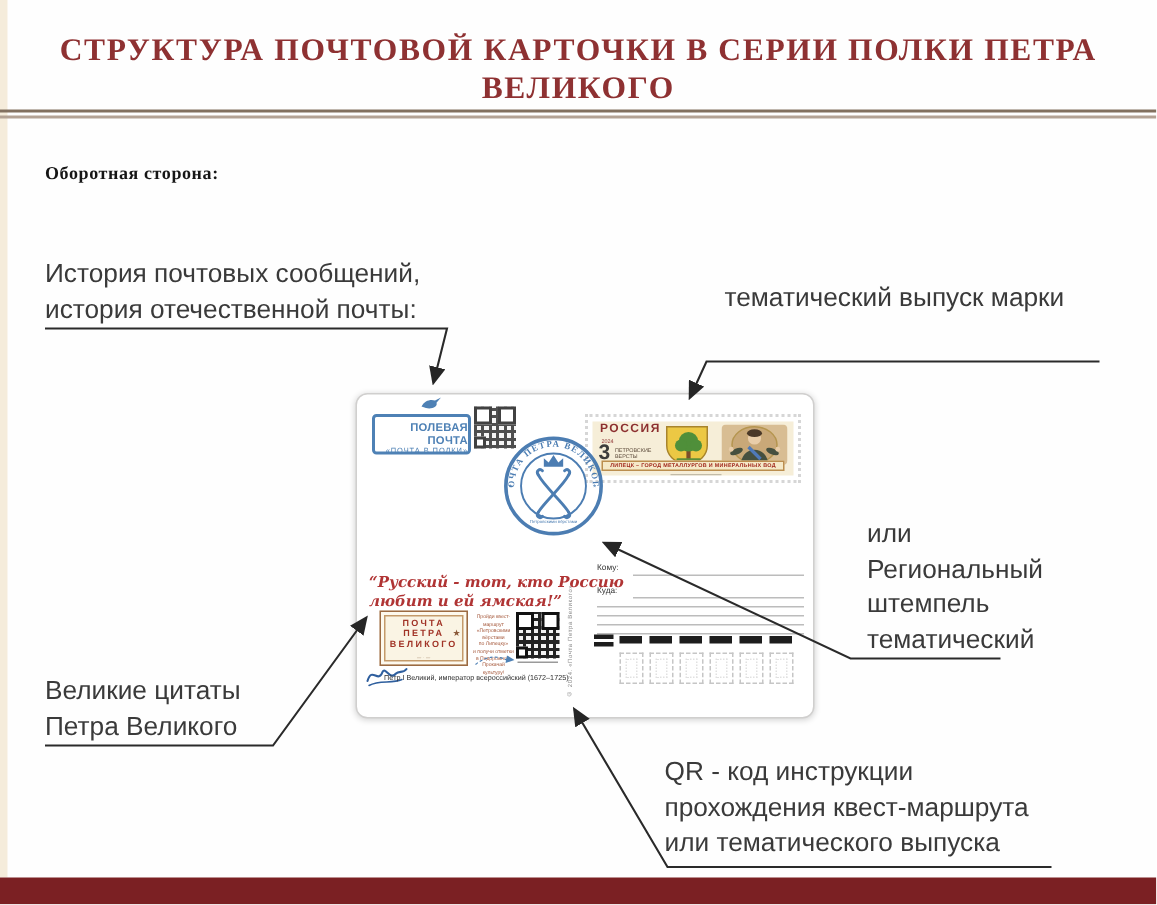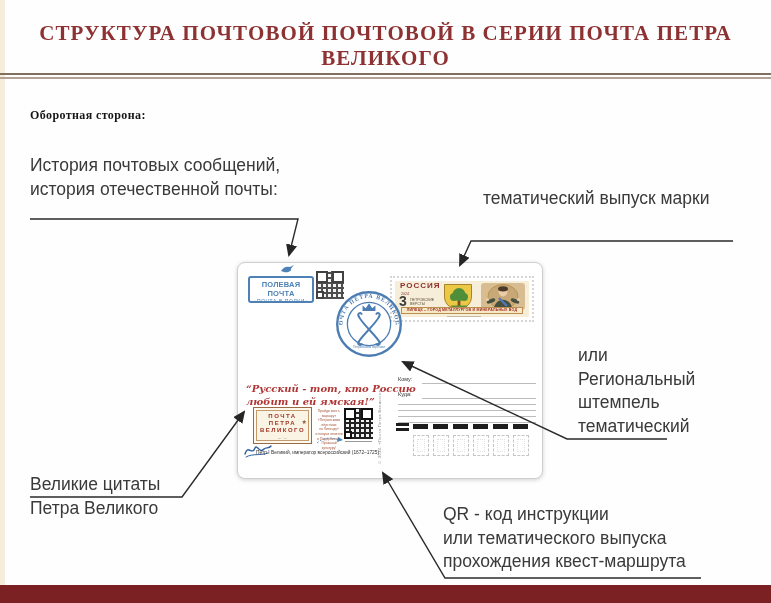--- a/index.html
+++ b/index.html
@@ -13,40 +13,40 @@
            font-family:"Liberation Serif", serif; font-weight:bold; font-size:21px;
            letter-spacing:1.1px; color:#8e3132; }
   .rule { position:absolute; top:73px; left:0; width:771px; height:6px; box-sizing:border-box;
           border-top:2px solid #82705f; border-bottom:2px solid #b3a294; }
   .subtitle { position:absolute; left:30px; top:108px; font-family:"Liberation Serif", serif;
               font-weight:bold; font-size:12px; letter-spacing:.4px; color:#161616; }
 
   
   .lbl { position:absolute; font-size:17.5px; line-height:23.5px; color:#3a3a3a; }
   .lbl div { white-space:nowrap; }
-  .history-head { left:30px; top:154px; }
+  .history-head { left:30px; top:171px; }
   .bullets { position:absolute; left:30px; top:227px; margin:0; padding:0; list-style:none; }
   .bullets li { font-size:17.5px; line-height:23.4px; color:#3a3a3a; }
   .bullets li::before { content:"• "; }
   .lbl-stamp { left:483px; top:187px; }
   .lbl-postmark { left:578px; top:344px; }
-  .lbl-quotes { left:30px; top:472px; line-height:24px; }
+  .lbl-quotes { left:30px; top:448px; line-height:24px; }
   .lbl-qr { left:443px; top:503px; }
 
   
   .overlay { position:absolute; left:0; top:0; width:771px; height:603px; pointer-events:none; z-index:30; }
 
   
   .card { position:absolute; left:237px; top:262px; width:304px; height:215px; background:#ffffff;
           border:1px solid #d0cfce; border-radius:8px; box-shadow:0 1px 4px rgba(0,0,0,.18); z-index:5; }
   .card * { box-sizing:border-box; }
 
   .dove { position:absolute; left:42px; top:1px; width:15px; height:10px; }
   .fieldpost { position:absolute; left:10px; top:13px; width:66px; height:27px;
-               border:2px solid #4e81b5; border-radius:3px; text-align:center; padding-top:2px;
+               border:2px solid #4e81b5; border-radius:3px; text-align:right; padding-top:2px;
                color:#4e81b5; background:#fff; }
   .fieldpost .l1 { font-size:7.5px; font-weight:bold; line-height:9px; letter-spacing:.2px; }
   .fieldpost .l2 { font-size:5px; line-height:7px; letter-spacing:.6px; }
 
   .qr { position:absolute;
         background-image:repeating-linear-gradient(0deg,#222 0 2px,transparent 2px 5px),
                          repeating-linear-gradient(90deg,#222 0 2px,#f2f2f2 2px 5px); }
   .qr::before,.qr::after,.qr .fp { content:""; position:absolute; width:8px; height:8px;
         background:#fff; border:2px solid #111; }
   .qr::before { top:0; left:0; } .qr::after { top:0; right:0; } .qr .fp { bottom:0; left:0; }
@@ -99,21 +99,21 @@
   .signature { position:absolute; left:5px; top:178px; width:30px; height:18px; }
   .caption { position:absolute; left:18px; top:187px; width:160px; font-size:4.8px; color:#2e2e2e; }
 </style>
 </head>
 <body>
 
 <div class="slide">
 
   <div class="edge-strip"></div>
 
-  <div class="title">СТРУКТУРА ПОЧТОВОЙ ПОЧТОВОЙ В СЕРИИ ПОЧТА ПЕТРА ВЕЛИКОГО</div>
+  <div class="title">СТРУКТУРА ПОЧТОВОЙ КАРТОЧКИ В СЕРИИ ПОЛКИ ПЕТРА ВЕЛИКОГО</div>
   <div class="rule"></div>
   <div class="subtitle">Оборотная сторона:</div>
 
   <div class="lbl history-head">
     <div>История почтовых сообщений,</div>
     <div>история отечественной почты:</div>
   </div>
 
   <div class="lbl lbl-stamp">
     <div>тематический выпуск марки</div>
@@ -126,22 +126,22 @@
     <div>тематический</div>
   </div>
 
   <div class="lbl lbl-quotes">
     <div>Великие цитаты</div>
     <div>Петра Великого</div>
   </div>
 
   <div class="lbl lbl-qr">
     <div>QR - код инструкции</div>
+    <div>прохождения квест-маршрута</div>
     <div>или тематического выпуска</div>
-    <div>прохождения квест-маршрута</div>
   </div>
 
   <div class="card">
 
     <svg class="dove" viewBox="0 0 15 10">
       <path d="M1,7 C3,3 7,2 10,3 L14,1 L11,4.5 C12,7 8,9 4,8 Z" fill="#4e81b5"></path>
     </svg>
 
     <div class="fieldpost">
       <div class="l1">ПОЛЕВАЯ ПОЧТА</div>

